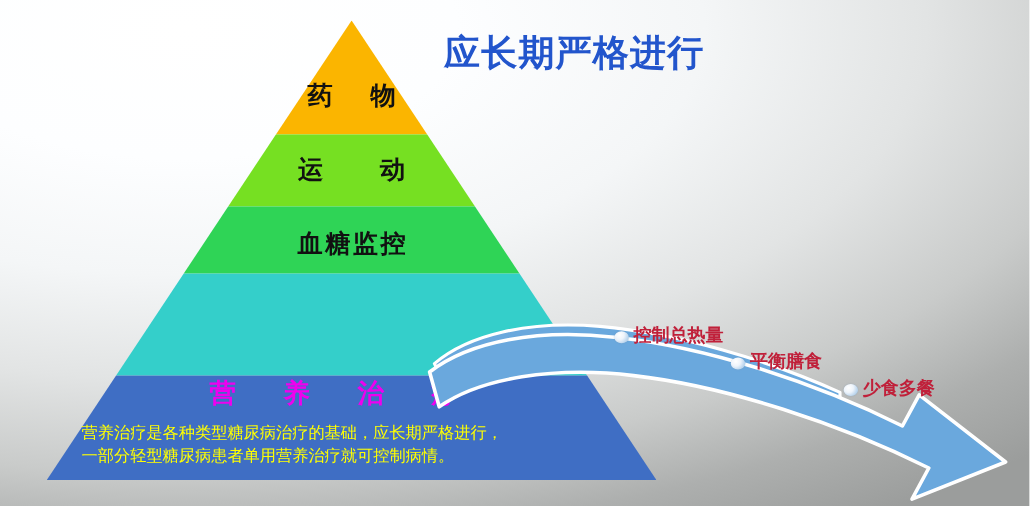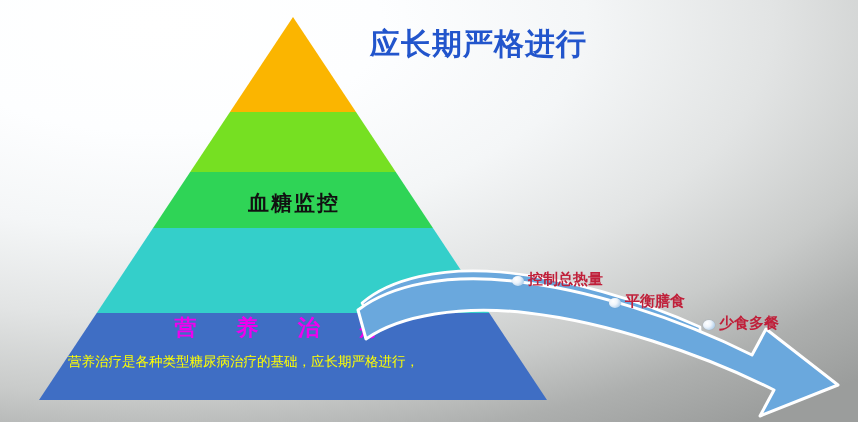--- a/index.html
+++ b/index.html
@@ -133,26 +133,29 @@
     </defs>
     <g clip-path="url(#tri-clip)">
       <rect x="0" y="0" width="858" height="112" fill="#fbb500"></rect>
       <rect x="0" y="112" width="858" height="60" fill="#76e022"></rect>
       <rect x="0" y="172" width="858" height="56" fill="#2fd456"></rect>
       <rect x="0" y="228" width="858" height="85" fill="#34cfca"></rect>
       <rect x="0" y="313" width="858" height="109" fill="#3f6ec4"></rect>
     </g>
   </svg>
 
+  <div class="tier-label" id="label-drug">药  物</div>
+  <div class="tier-label" id="label-exer">运  动</div>
   <div class="tier-label" id="label-gluc">血糖监控</div>
 
   <div id="label-nutri">营 养 治 疗</div>
 
   <div id="nutri-body">
     <span class="ln">营养治疗是各种类型糖尿病治疗的基础，应长期严格进行，</span>
+    <span class="ln">一部分轻型糖尿病患者单用营养治疗就可控制病情。</span>
   </div>
 
   <svg id="arrow-layer" viewBox="0 0 858 422">
 
     <path d="M 362,303
              C 390,279 440,267 500,272
              C 566,278 640,300 700,327
              L 700,336
              C 638,310 562,289 498,284
              C 441,280 392,291 366,311 Z" fill="#6aa8dd" stroke="#ffffff" stroke-width="2.6" stroke-linejoin="round"></path>

